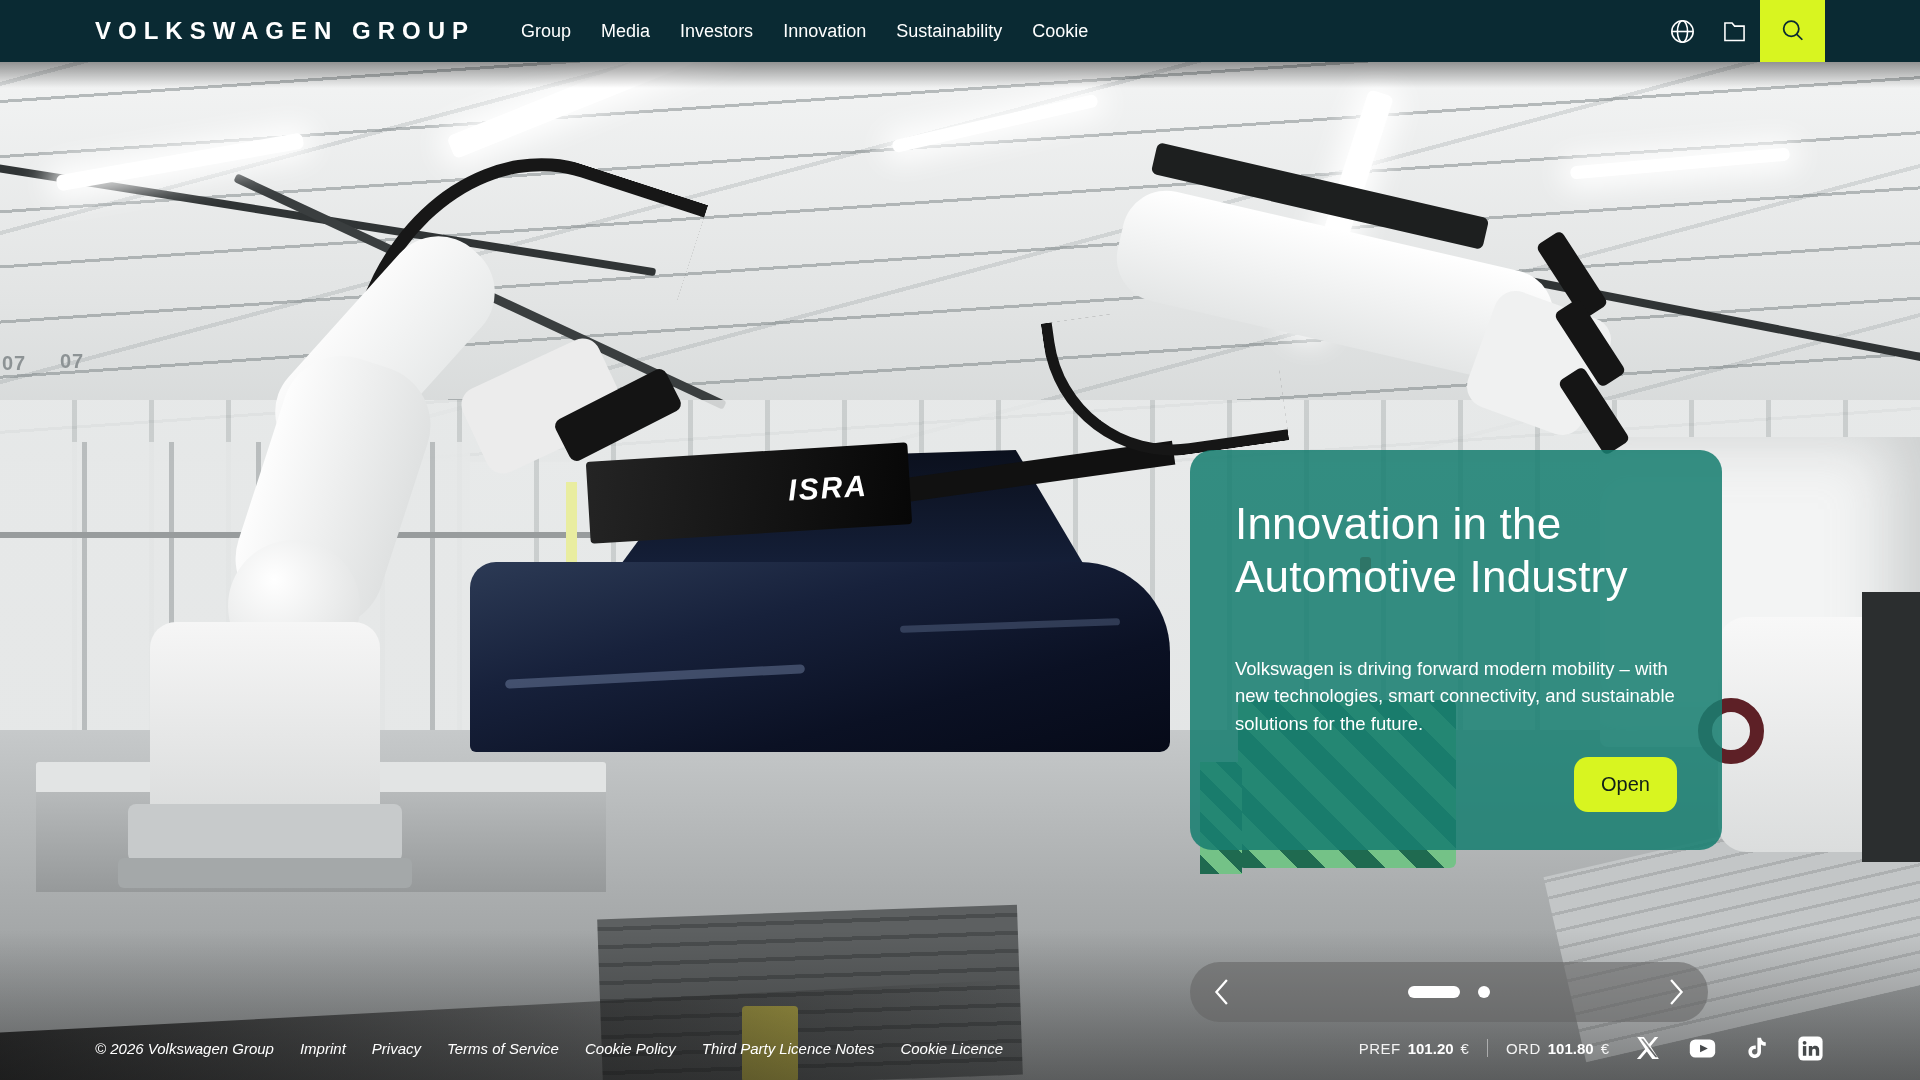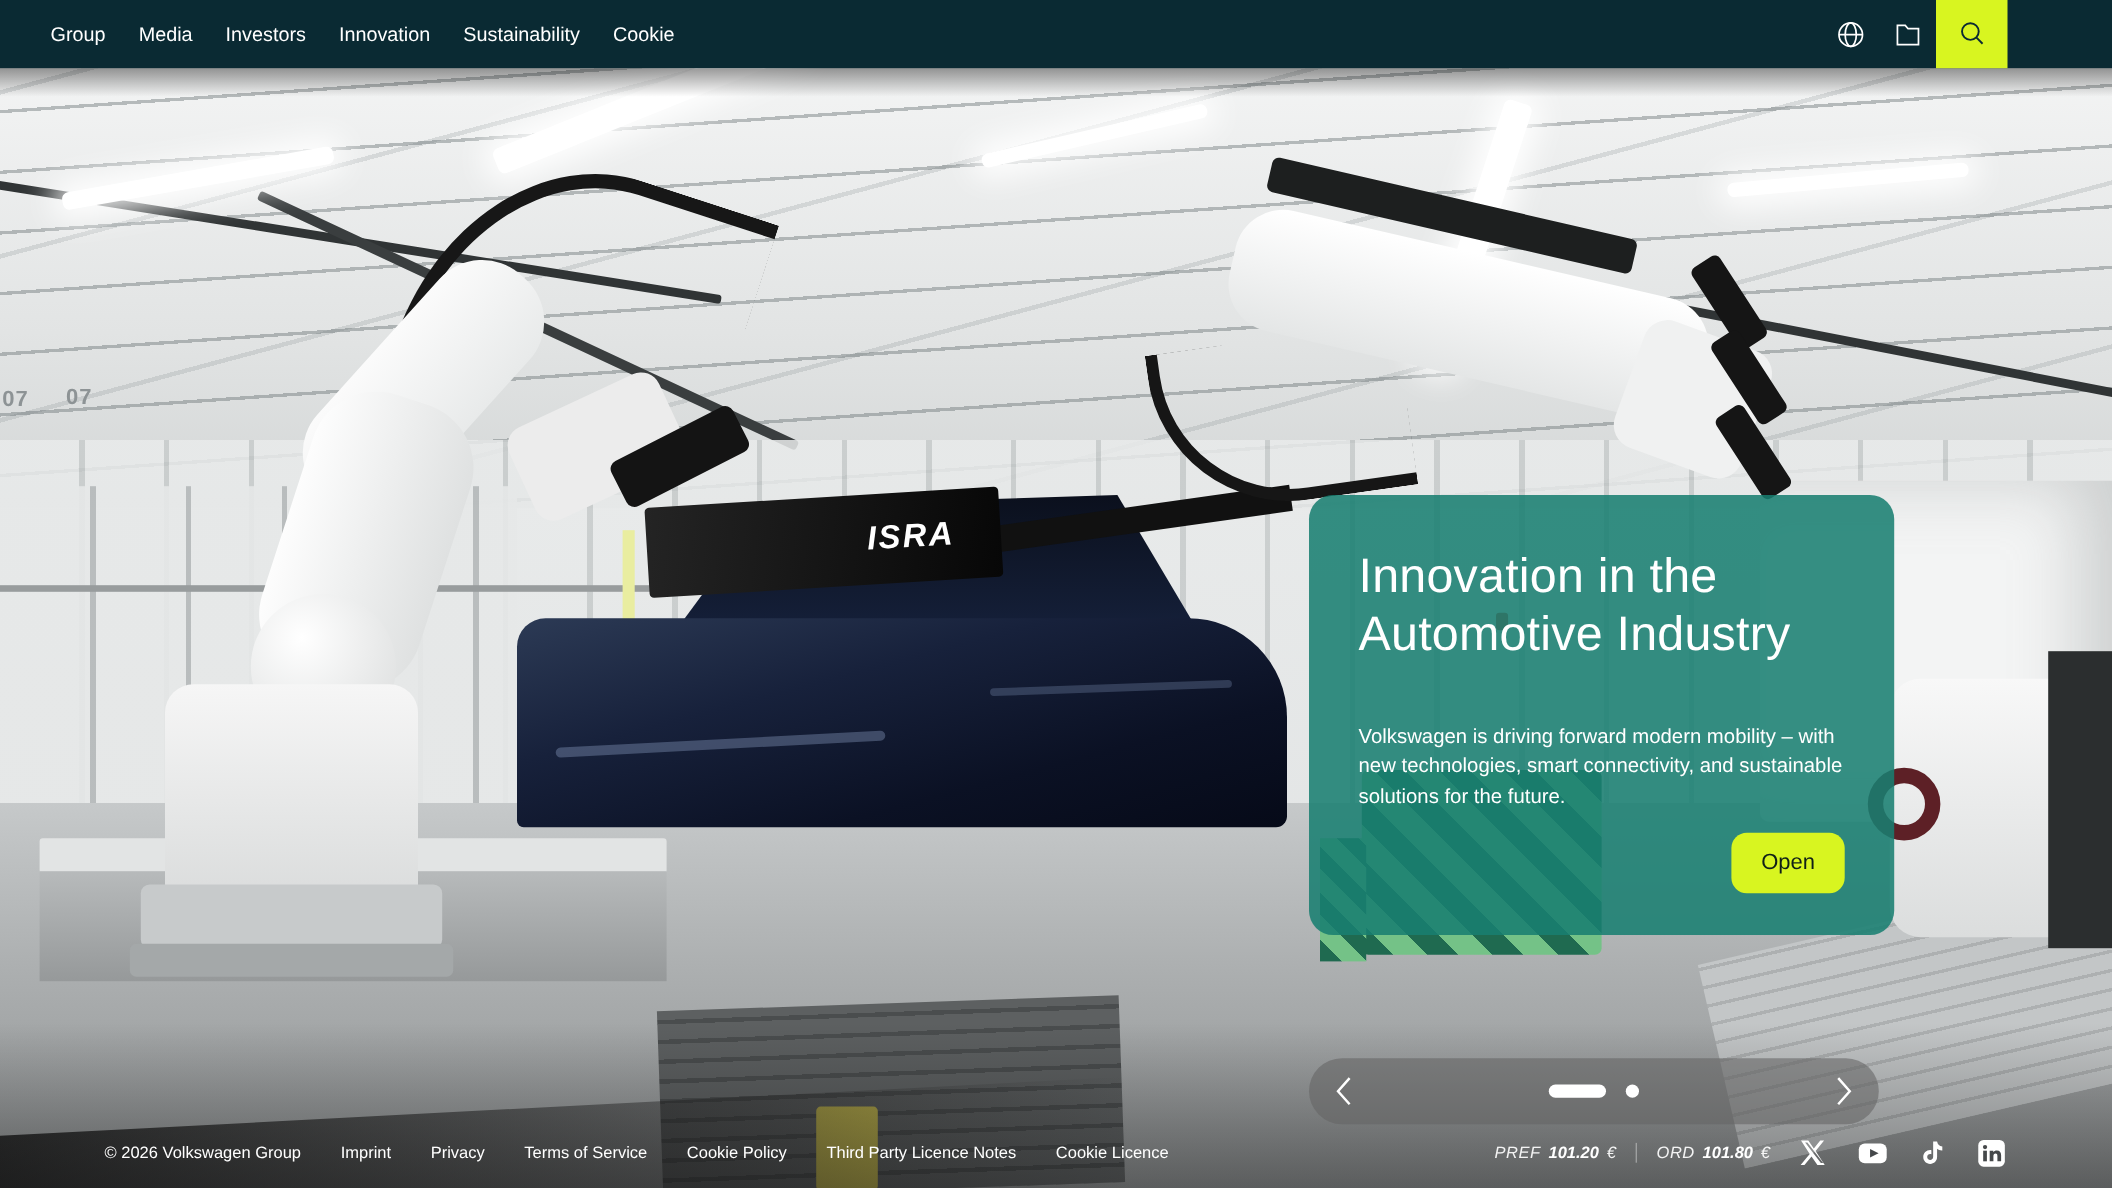--- a/index.html
+++ b/index.html
@@ -157,38 +157,39 @@
     z-index:20; }
   .arrowbtn { width:64px; height:60px; background:transparent; border:none; display:flex;
     align-items:center; justify-content:center; cursor:pointer; }
   .dots { flex:1; display:flex; align-items:center; justify-content:center; gap:18px; }
   .dot { width:12px; height:12px; border-radius:50%; background:#fff; cursor:pointer; }
   .dot.active { width:52px; height:12px; border-radius:7px; }
 
   
   .pagefoot { position:absolute; bottom:0; left:0; width:100%; height:64px; z-index:30;
     display:flex; align-items:center; padding:0 95px; font-size:15px; }
-  .foot-left { display:flex; align-items:center; gap:36px; white-space:nowrap; }
+  .foot-left { display:flex; align-items:center; gap:26px; white-space:nowrap;font-style:italic; }
   .foot-left a { color:#fff; text-decoration:none; cursor:pointer; }
   .copyright { color:#fff; }
-  .foot-right { margin-left:auto; display:flex; align-items:center; gap:18px; white-space:nowrap;font-style:italic; }
+  .foot-right { margin-left:auto; display:flex; align-items:center; gap:18px; white-space:nowrap; }
   .stock { display:flex; align-items:center; gap:7px; }
   .stock .slabel { color:rgba(255,255,255,.92); letter-spacing:.5px; }
   .stock b { font-weight:700; }
   .stock .euro { font-weight:400; color:rgba(255,255,255,.92); }
   .vdiv { width:1px; height:18px; background:rgba(255,255,255,.45); }
   .socialbtn { width:30px; height:30px; background:transparent; border:none; display:flex;
     align-items:center; justify-content:center; cursor:pointer; padding:0; margin-left:6px; }
 </style>
 </head>
 <body>
 
 <div class="page">
 
   <header class="topbar">
+    <div class="logo">VOLKSWAGEN GROUP</div>
     <nav class="mainnav">
       <a>Group</a>
       <a>Media</a>
       <a>Investors</a>
       <a>Innovation</a>
       <a>Sustainability</a>
       <a>Cookie</a>
     </nav>
     <div class="nav-actions">
       <button class="iconbtn">

